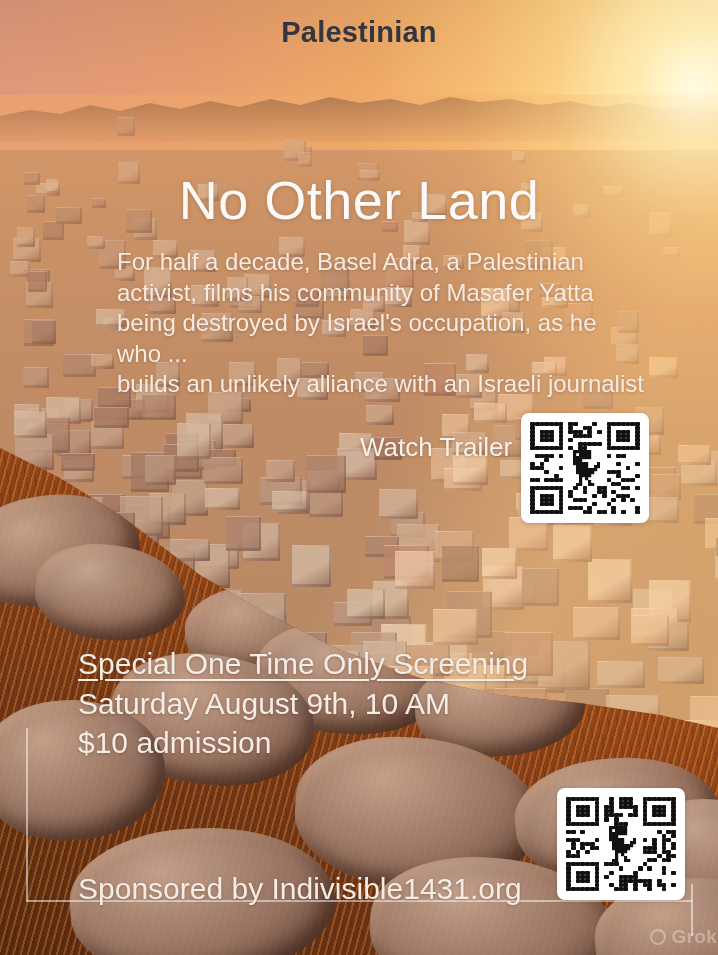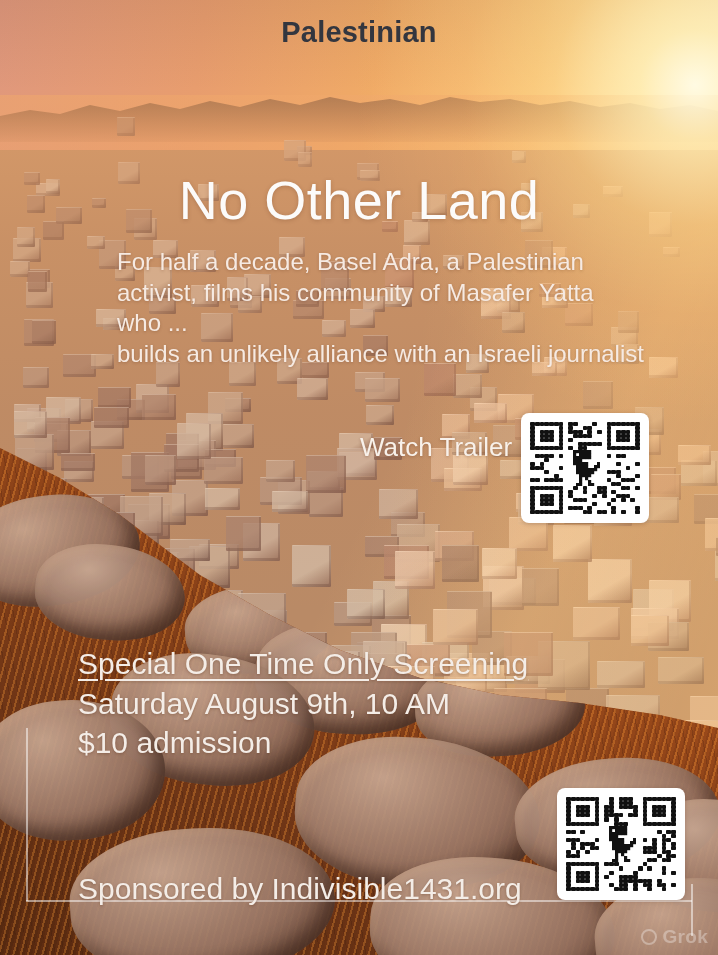--- a/index.html
+++ b/index.html
@@ -68,21 +68,21 @@
   
   .qr-card{position:absolute;background:#fff;border-radius:8px;z-index:6;
     box-shadow:0 1px 4px rgba(70,35,20,.25);padding:9px;box-sizing:border-box;}
   .qr1{left:521px;top:413px;width:128px;height:110px;}
   .qr2{left:557px;top:788px;width:128px;height:112px;}
   .qr-grid{position:relative;width:100%;height:100%;display:grid;
     grid-template-columns:repeat(23,1fr);grid-template-rows:repeat(23,1fr);}
   .qm{background:#111;border-radius:18%;}
   .dino{position:absolute;left:50%;top:50%;transform:translate(-50%,-50%);z-index:2;}
   
-  .watermark{position:absolute;right:10px;bottom:7px;z-index:7;display:flex;align-items:center;gap:5px;
+  .watermark{position:absolute;right:1px;bottom:7px;z-index:7;display:flex;align-items:center;gap:5px;
     color:rgba(255,255,255,.32);font-size:19px;font-weight:600;letter-spacing:.3px;}
   .grok-ring{width:12px;height:12px;border:2px solid rgba(255,255,255,.32);border-radius:50%;display:inline-block;}
 </style>
 </head>
 <body>
 
 <div id="bg">
   <div class="sky"></div>
   <div class="ridge"></div>
   <div id="city">
@@ -372,20 +372,21 @@
 
 <div class="header">
   <div>Palestinian</div>
 </div>
 
 <div class="title">No Other Land</div>
 
 <div class="synopsis" id="synopsis">
     <div>For half a decade, Basel Adra, a Palestinian</div>
     <div>activist, films his community of Masafer Yatta</div>
+    <div>being destroyed by Israel's occupation, as he</div>
     <div>who ...</div>
     <div>builds an unlikely alliance with an Israeli journalist</div>
   </div>
 
 <div class="watch">Watch Trailer</div>
 
 <div class="qr-card qr1">
   <div class="qr-grid">
       <div class="qm" style="grid-row:1;grid-column:1;"></div>
       <div class="qm" style="grid-row:1;grid-column:2;"></div>

